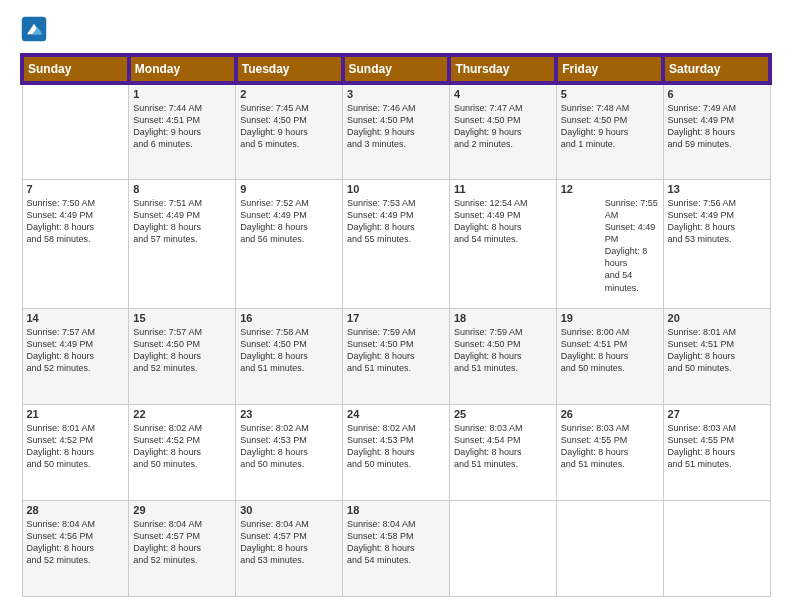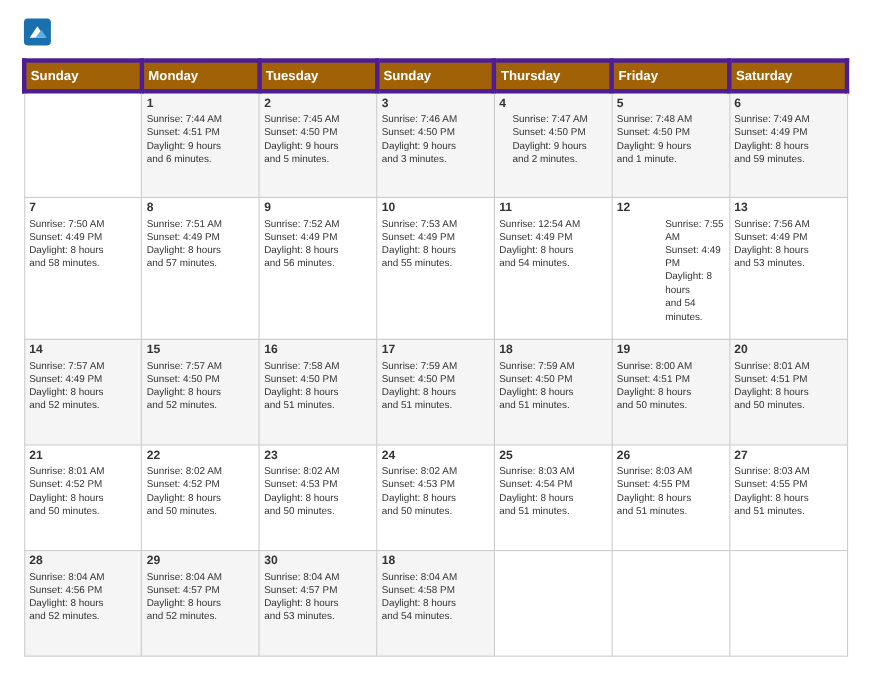--- a/index.html
+++ b/index.html
@@ -154,21 +154,21 @@
           </td>
           <td>
             <span class="day-num">3</span>
             <div class="cell-content" style="white-space: pre-line;">Sunrise: 7:46 AM
 Sunset: 4:50 PM
 Daylight: 9 hours
 and 3 minutes.</div>
           </td>
           <td>
             <span class="day-num">4</span>
-            <div class="cell-content" style="white-space: pre-line; margin-left: 12px;">Sunrise: 7:47 AM
+            <div class="cell-content" style="white-space: pre-line;">Sunrise: 7:47 AM
 Sunset: 4:50 PM
 Daylight: 9 hours
 and 2 minutes.</div>
           </td>
           <td>
             <span class="day-num">5</span>
             <div class="cell-content" style="white-space: pre-line;">Sunrise: 7:48 AM
 Sunset: 4:50 PM
 Daylight: 9 hours
 and 1 minute.</div>

